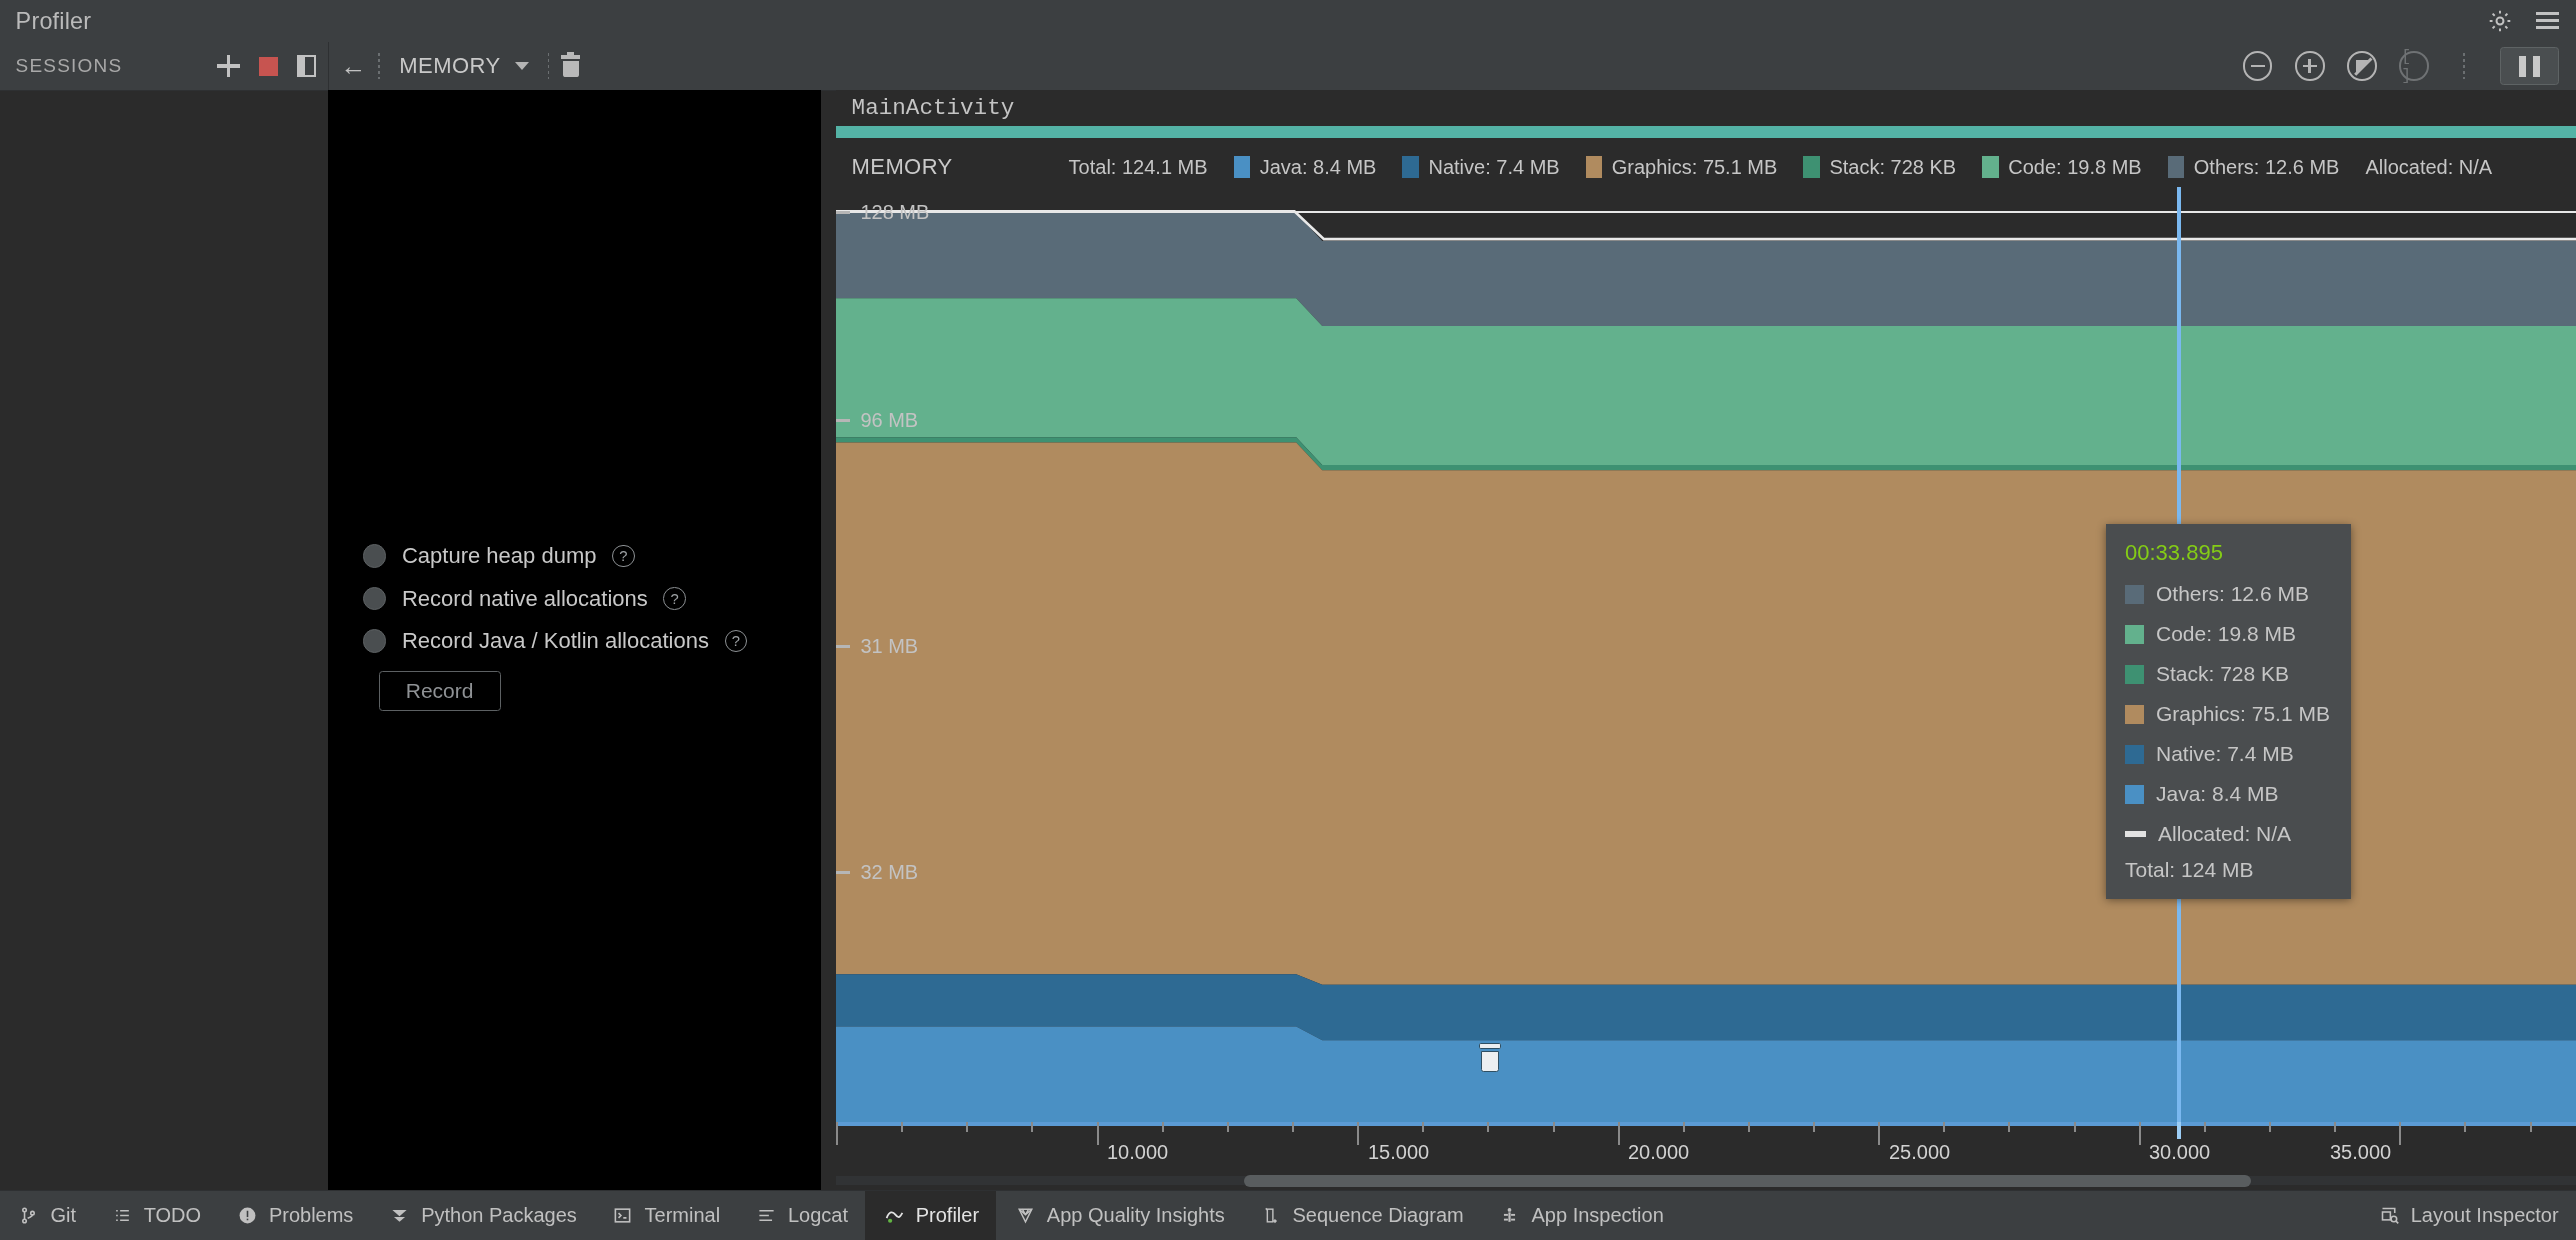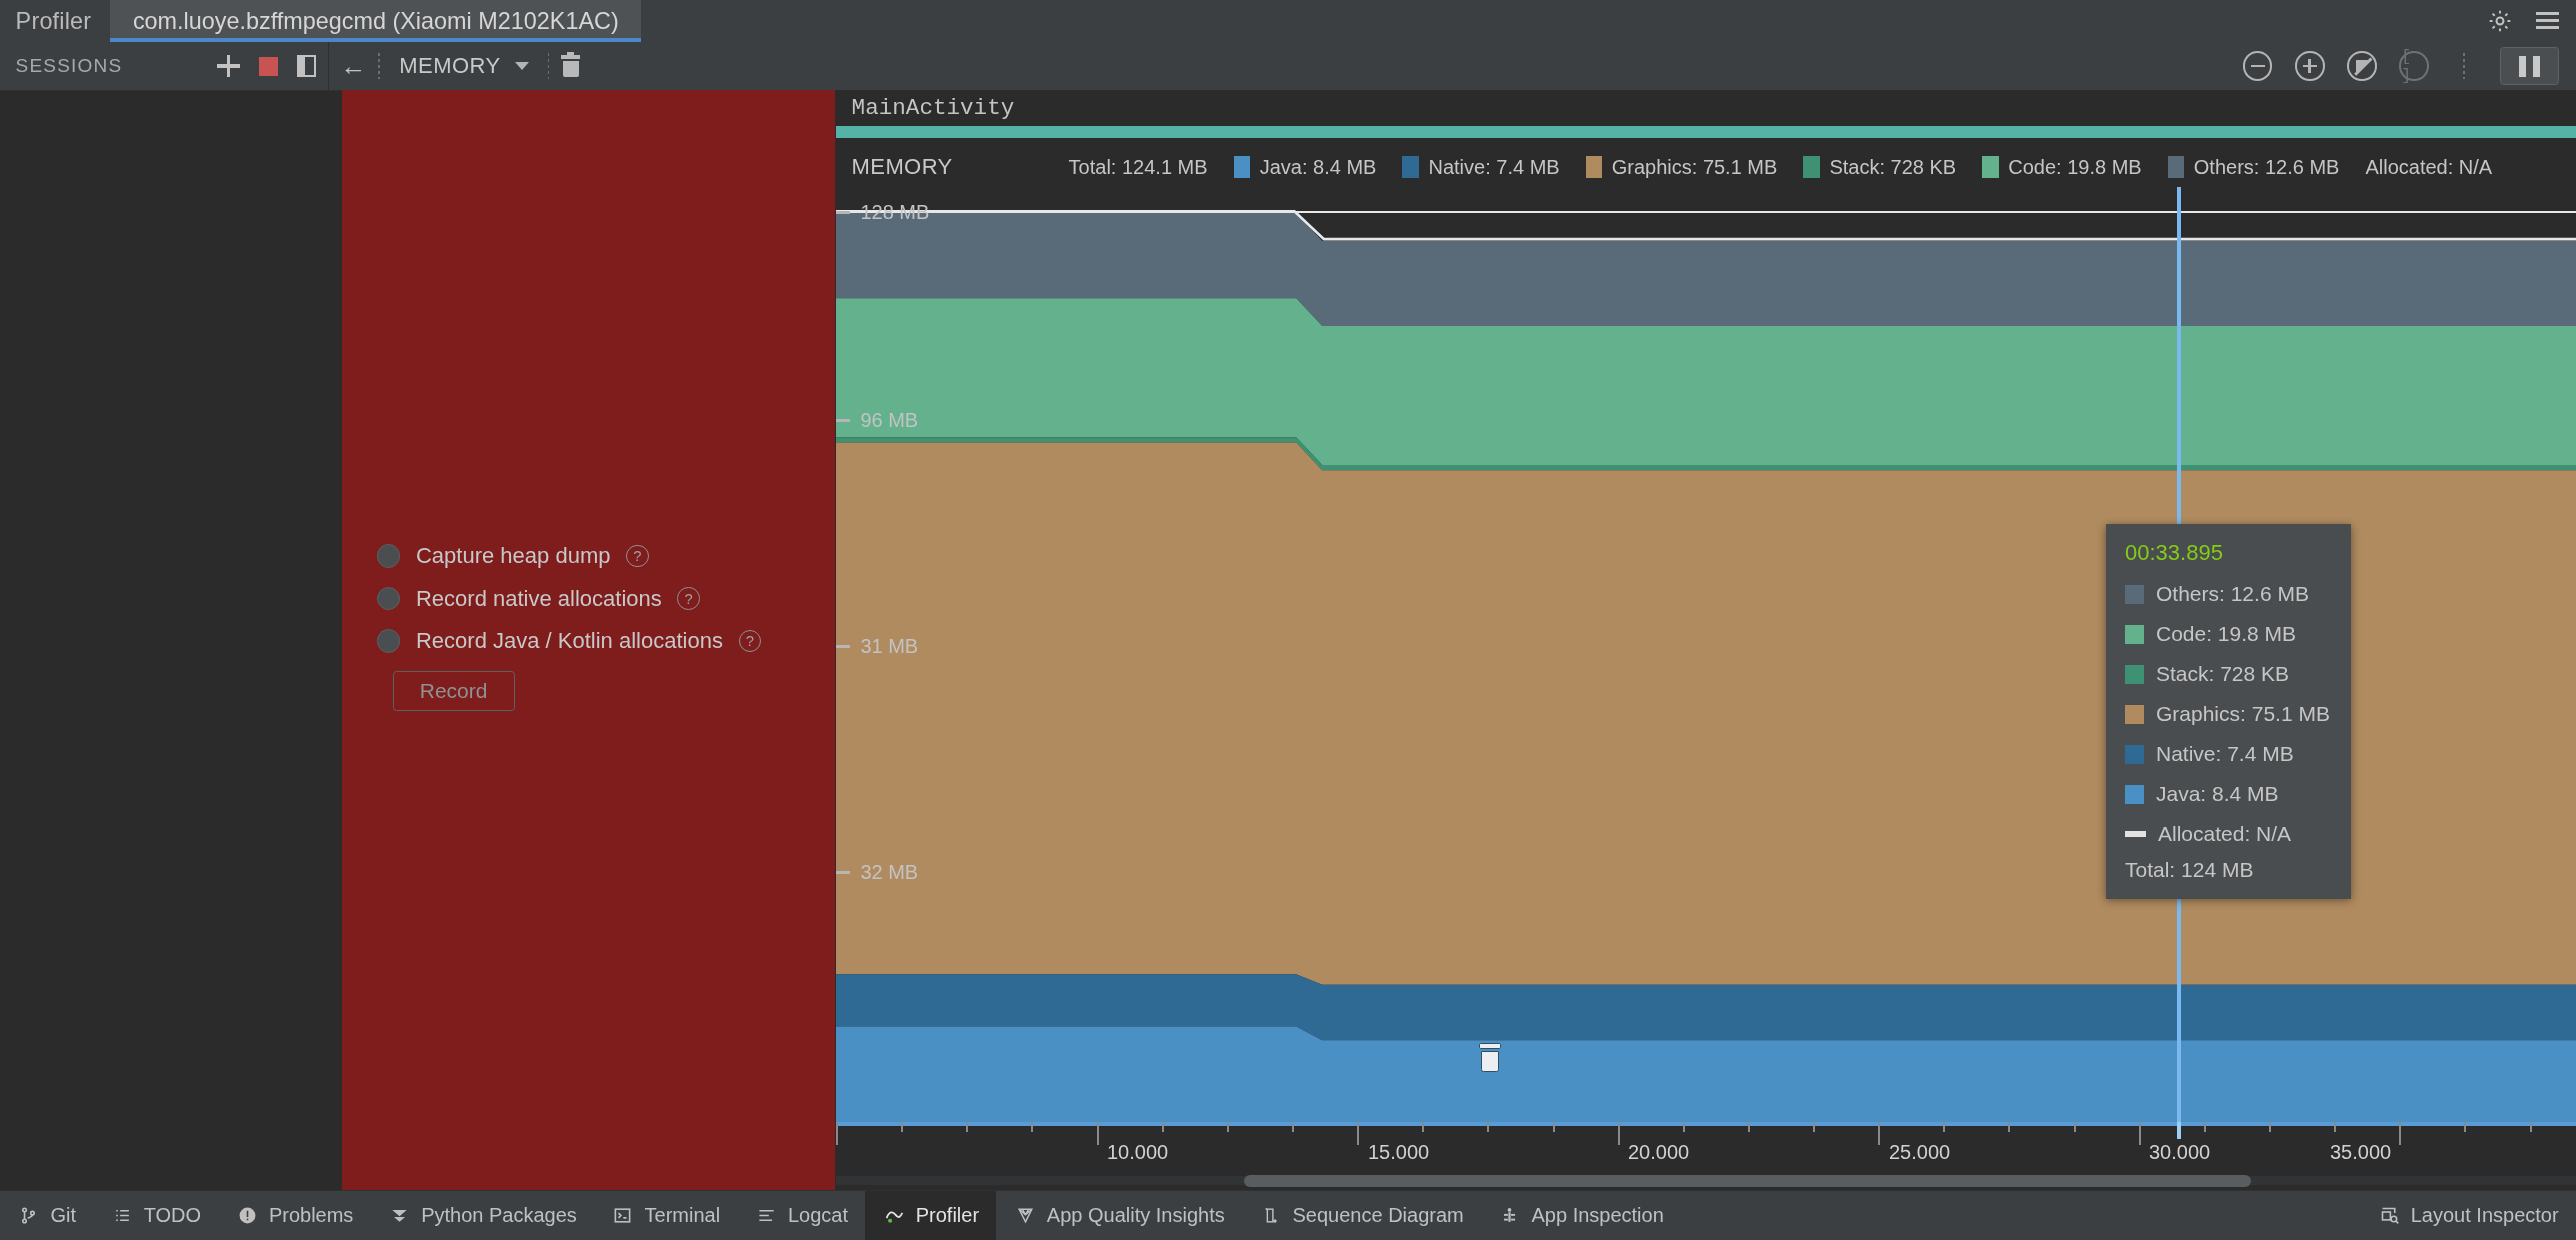--- a/index.html
+++ b/index.html
@@ -89,21 +89,21 @@
   }
   .session-item { padding: 14px 17.4px 17.4px 17.4px; }
   .session-row1 { display:flex; align-items:center; gap: 12px; }
   .session-time { font-size: 23.4px; color: #d6d6d6; }
   .green-dot { width: 15.6px; height: 15.6px; border-radius: 50%; background: #62b543; }
   .session-name { font-size: 20px; color: #c2c2c2; margin-top: 7px; white-space: nowrap; overflow: hidden; }
   .session-dur { font-size: 19px; color: #9a9a9a; margin-top: 7px; }
 
   
   .capture-pane {
-    position: absolute; left: 342px; top: 90px; width: 493px; height: 1100px; background: #7f1d1d;
+    position: absolute; left: 328px; top: 90px; width: 493px; height: 1100px; background: #000000;
   }
   .capture-opts { position: absolute; left: 35px; top: 453px; width: 434px; }
   .opt-row { display: flex; align-items: center; gap: 15.6px; margin-bottom: 16.5px; }
   .radio { width: 23.4px; height: 23.4px; border-radius: 50%; background: #4a4e50; border: 1.7px solid #5d6163; flex: none; }
   .opt-label { font-size: 22px; color: #c8c8c8; white-space: nowrap; }
   .help-icon {
     width: 22.6px; height: 22.6px; border-radius: 50%; border: 1.7px solid #8d9194;
     color: #9da1a4; font-size: 14.8px; display:flex; align-items:center; justify-content:center; flex:none;
   }
   .record-btn {
@@ -175,23 +175,20 @@
   .sb-ico { width: 22.6px; height: 22.6px; display:flex; align-items:center; justify-content:center; color:#c0c0c0; }
   .sb-ico svg { display:block; }
 </style>
 </head>
 <body>
 
 <div class="app">
 
   <div class="topbar">
     <div class="topbar-title">Profiler</div>
-    <div class="topbar-tab">
-      <span>com.luoye.bzffmpegcmd (Xiaomi M2102K1AC)</span>
-    </div>
     <div class="topbar-right">
       <div class="icon-btn">
         <svg width="26" height="26" viewBox="0 0 24 24" fill="none" stroke="#c2c2c2" stroke-width="1.8">
           <circle cx="12" cy="12" r="3.2"></circle>
           <path d="M12 2.5v2.6M12 18.9v2.6M2.5 12h2.6M18.9 12h2.6M5.2 5.2l1.9 1.9M16.9 16.9l1.9 1.9M18.8 5.2l-1.9 1.9M7.1 16.9l-1.9 1.9"></path>
         </svg>
       </div>
       <div class="icon-btn hamburger">
         <span></span>
         <span></span>

